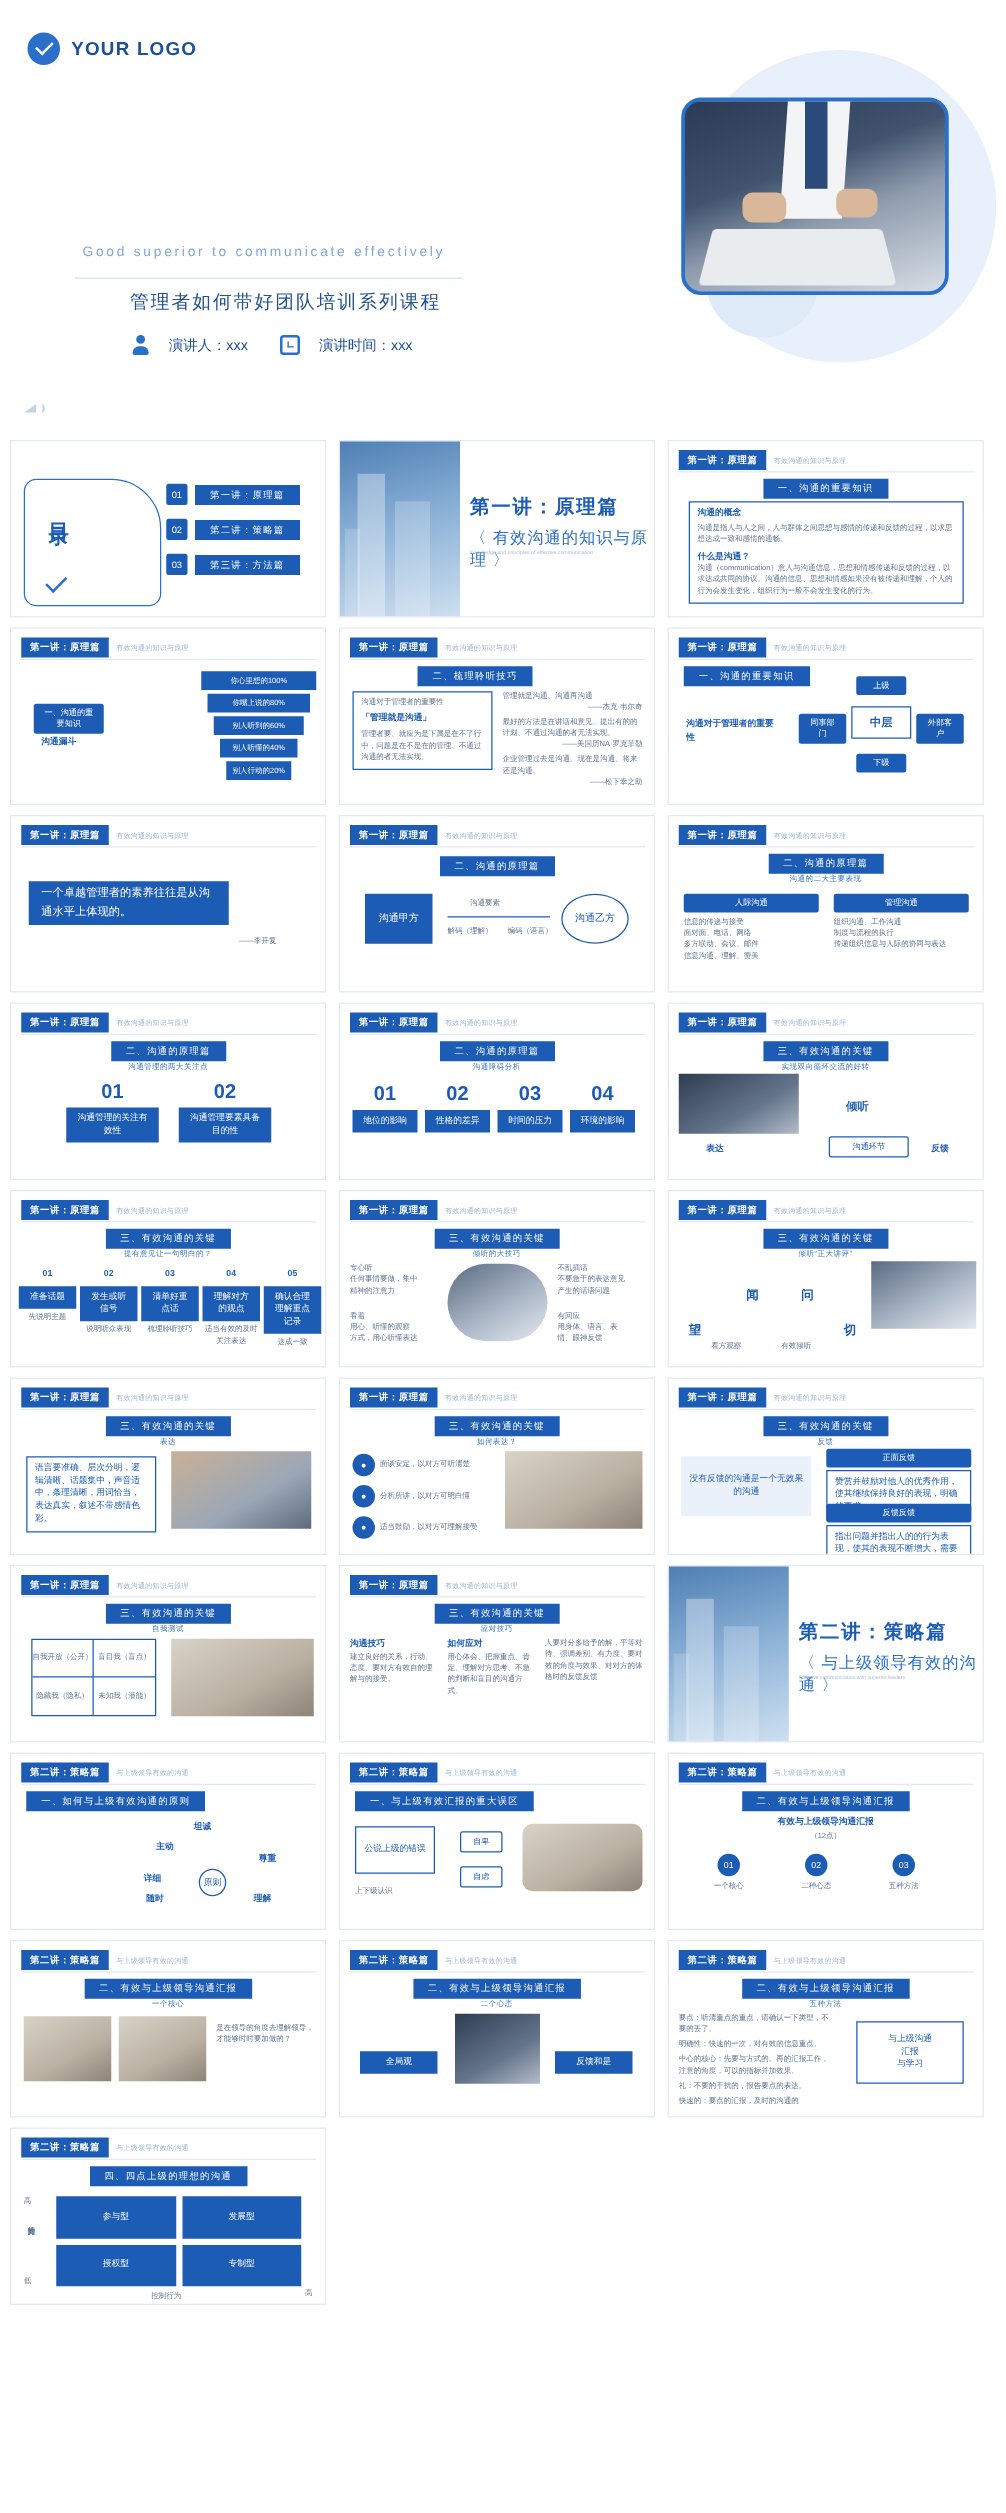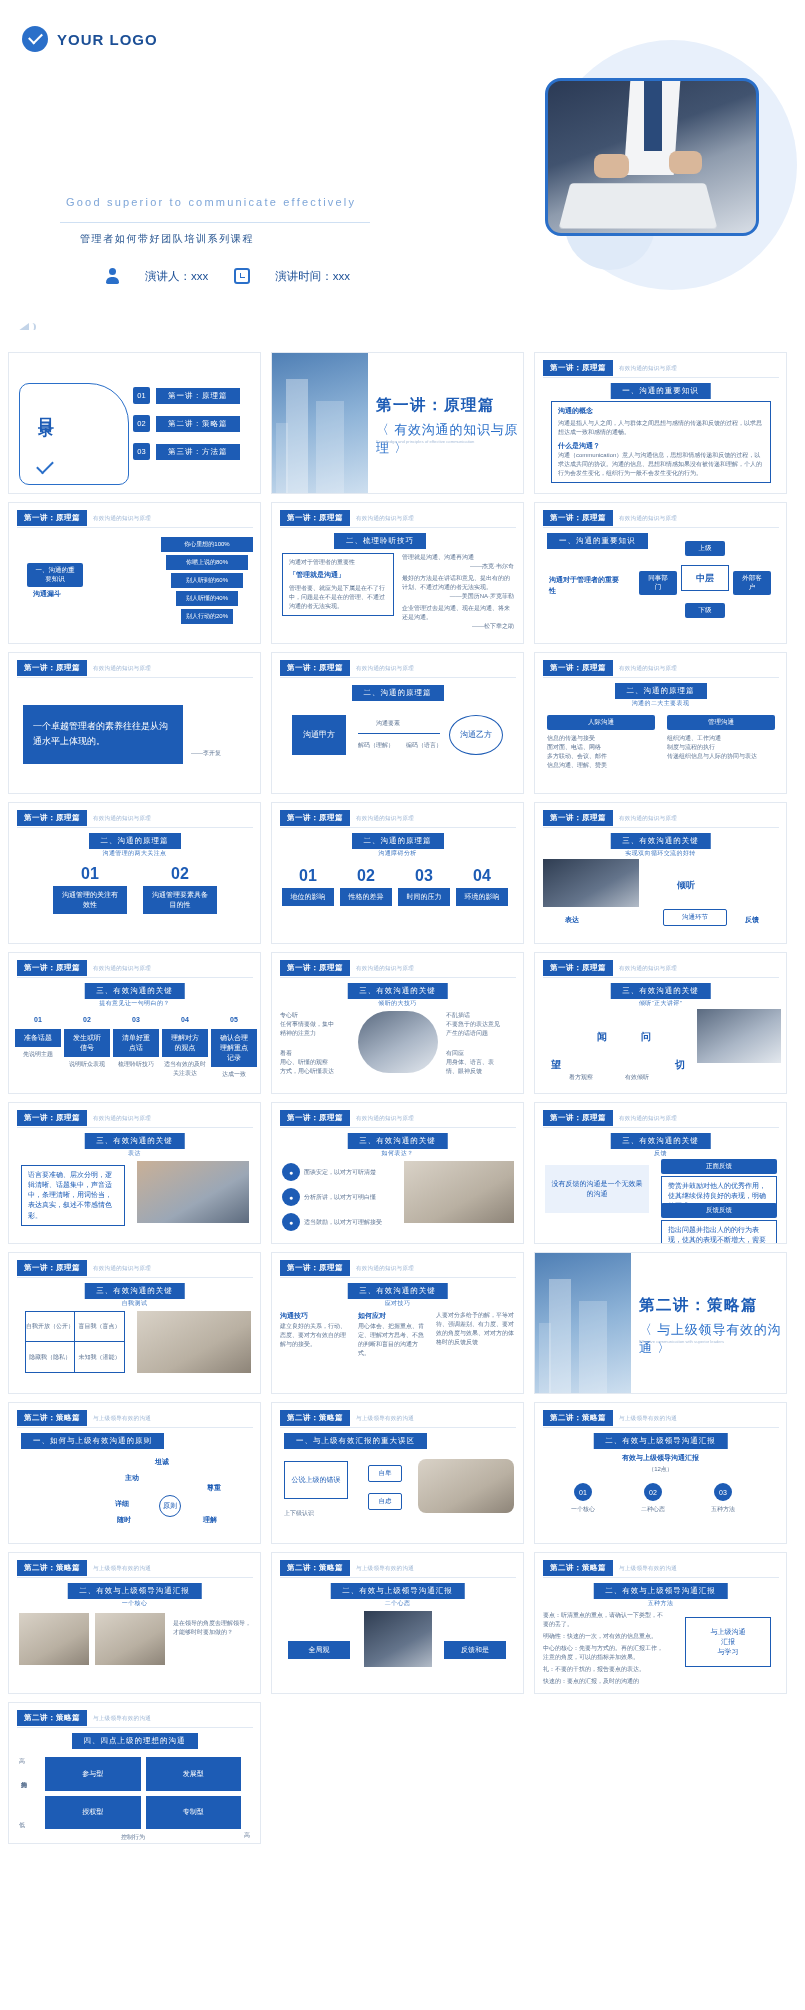--- a/index.html
+++ b/index.html
@@ -38,24 +38,24 @@
   .cover-tagbox span { font-size: 19px; font-weight: bold; color: #1c4f96; letter-spacing: 3px; }
   .cover-title {
     position: absolute; left: 58px; top: 122px; font-size: 58px; font-weight: bold;
     color: #1d5cb5; letter-spacing: 6px; line-height: 1;
   }
   .cover-sub-en {
     position: absolute; left: 66px; top: 196px; font-size: 11px; color: #7fa6d8; letter-spacing: 2.2px;
   }
   .cover-divider { position: absolute; left: 60px; top: 222px; width: 310px; height: 1px; background: #cfe0f3; }
   .cover-sub-cn {
-    position: absolute; left: 80px; top: 232px; font-size: 10px; color: #23528f; letter-spacing: 1.6px;
+    position: absolute; left: 104px; top: 232px; font-size: 15px; color: #23528f; letter-spacing: 1.6px;
   }
   .cover-meta { position: absolute; left: 104px; top: 268px; display: flex; align-items: center; gap: 26px; }
-  .cover-meta .mi { display: flex; align-items: center; gap: 25px; font-size: 11.5px; color: #1c4f96; }
+  .cover-meta .mi { display: flex; align-items: center; gap: 15px; font-size: 11.5px; color: #1c4f96; }
   .ico-person { width: 16px; height: 16px; position: relative; }
   .ico-person::before { content:""; position:absolute; left:5px; top:0; width:7px; height:7px; background:#2a6fc9; border-radius:50%; }
   .ico-person::after { content:""; position:absolute; left:2px; top:9px; width:13px; height:7px; background:#2a6fc9; border-radius:6px 6px 2px 2px; }
   .ico-clock { width: 16px; height: 16px; border: 2px solid #2a6fc9; border-radius: 3px; position: relative; }
   .ico-clock::after { content:""; position:absolute; left:4px; top:3px; width:4px; height:4px; border-left:1.6px solid #2a6fc9; border-bottom:1.6px solid #2a6fc9; }
 
   .cover-photo {
     position: absolute; right: 46px; top: 78px; width: 214px; height: 158px;
     border-radius: 16px; border: 3px solid #2a6fc9; overflow: hidden;
     background: linear-gradient(160deg,#2b3a55 0%,#41536f 38%,#8e9bad 60%,#d8dee6 100%);
@@ -278,21 +278,21 @@
       <div class="pill" style="position:absolute; left:198px; top:68px; width:38px;">外部客户</div>
       <div style="position:absolute; left:146px; top:62px; width:48px; height:26px; border:1.4px solid #1d5cb5; display:flex; align-items:center; justify-content:center; font-size:9px; font-weight:bold; color:#1d5cb5;">中层</div>
     </div>
 
     <div class="slide">
       <div class="hdr">
         <span class="tag">第一讲：原理篇</span>
         <span class="sub">有效沟通的知识与原理</span>
       </div>
       <div class="hdr-rule"></div>
-      <div class="bluebox" style="position:absolute; left:14px; top:52px; width:160px; font-size:9px; padding:14px 10px; text-align:left; line-height:1.7;">一个卓越管理者的素养往往是从沟通水平上体现的。</div>
+      <div class="bluebox" style="position:absolute; left:14px; top:52px; width:160px; font-size:9px; padding:2px 10px; text-align:left; line-height:1.7;">一个卓越管理者的素养往往是从沟通水平上体现的。</div>
       <div class="txt" style="position:absolute; left:182px; top:96px;">——李开复</div>
     </div>
 
     <div class="slide">
       <div class="hdr">
         <span class="tag">第一讲：原理篇</span>
         <span class="sub">有效沟通的知识与原理</span>
       </div>
       <div class="hdr-rule"></div>
       <div class="secbar" style="top:32px;">二、沟通的原理篇</div>

